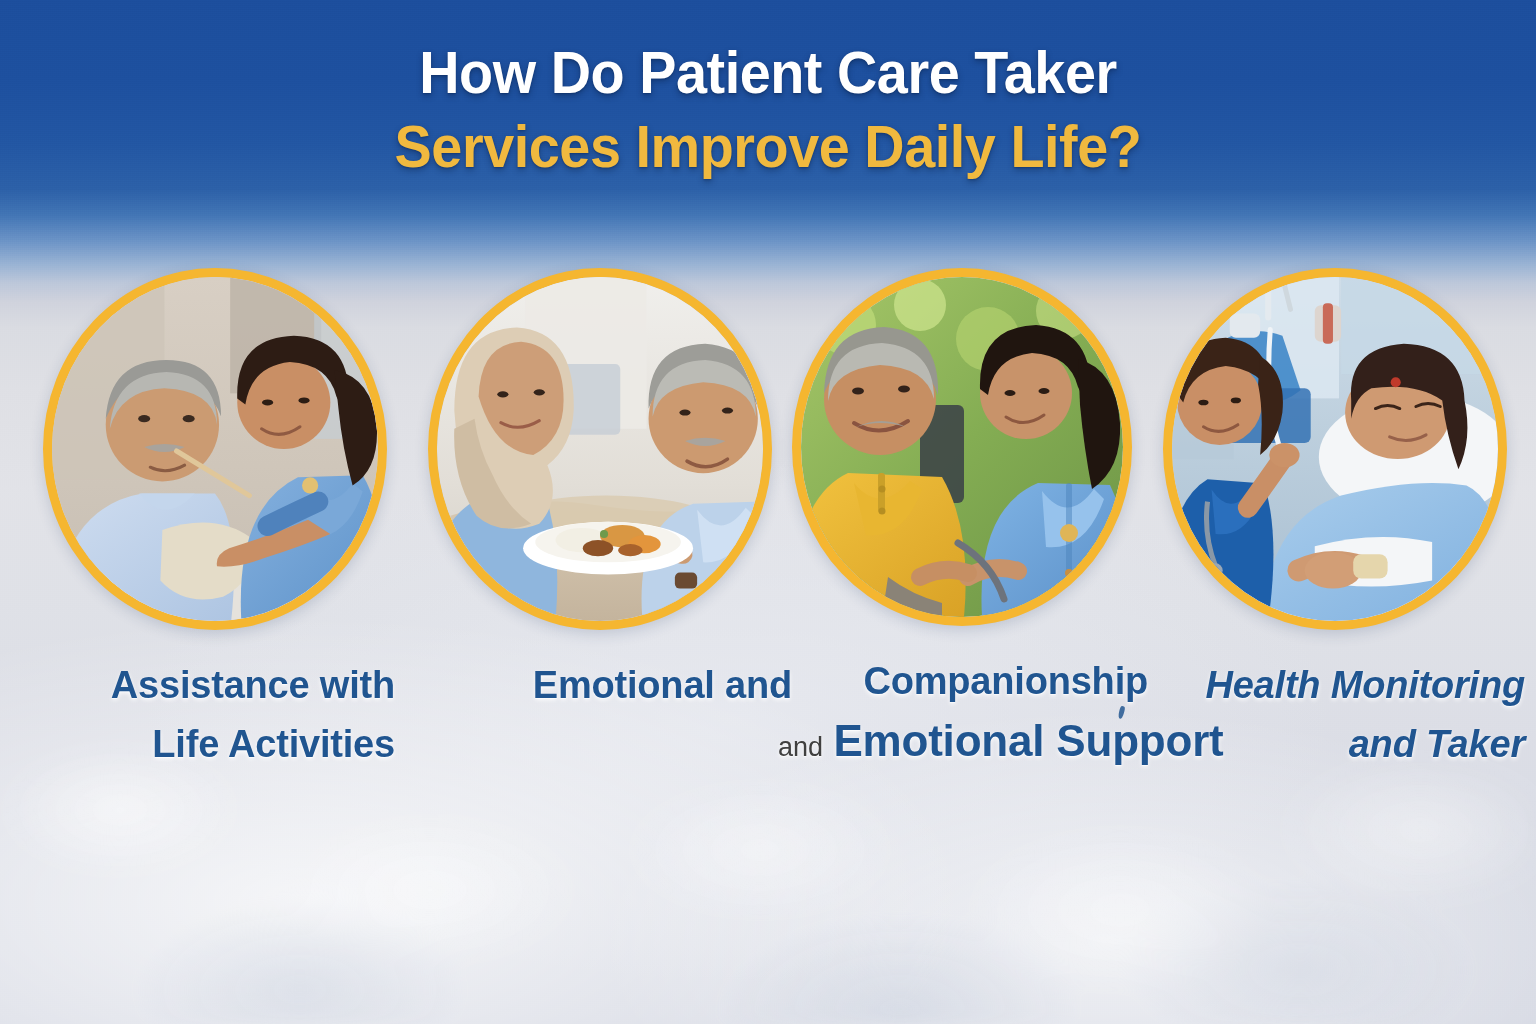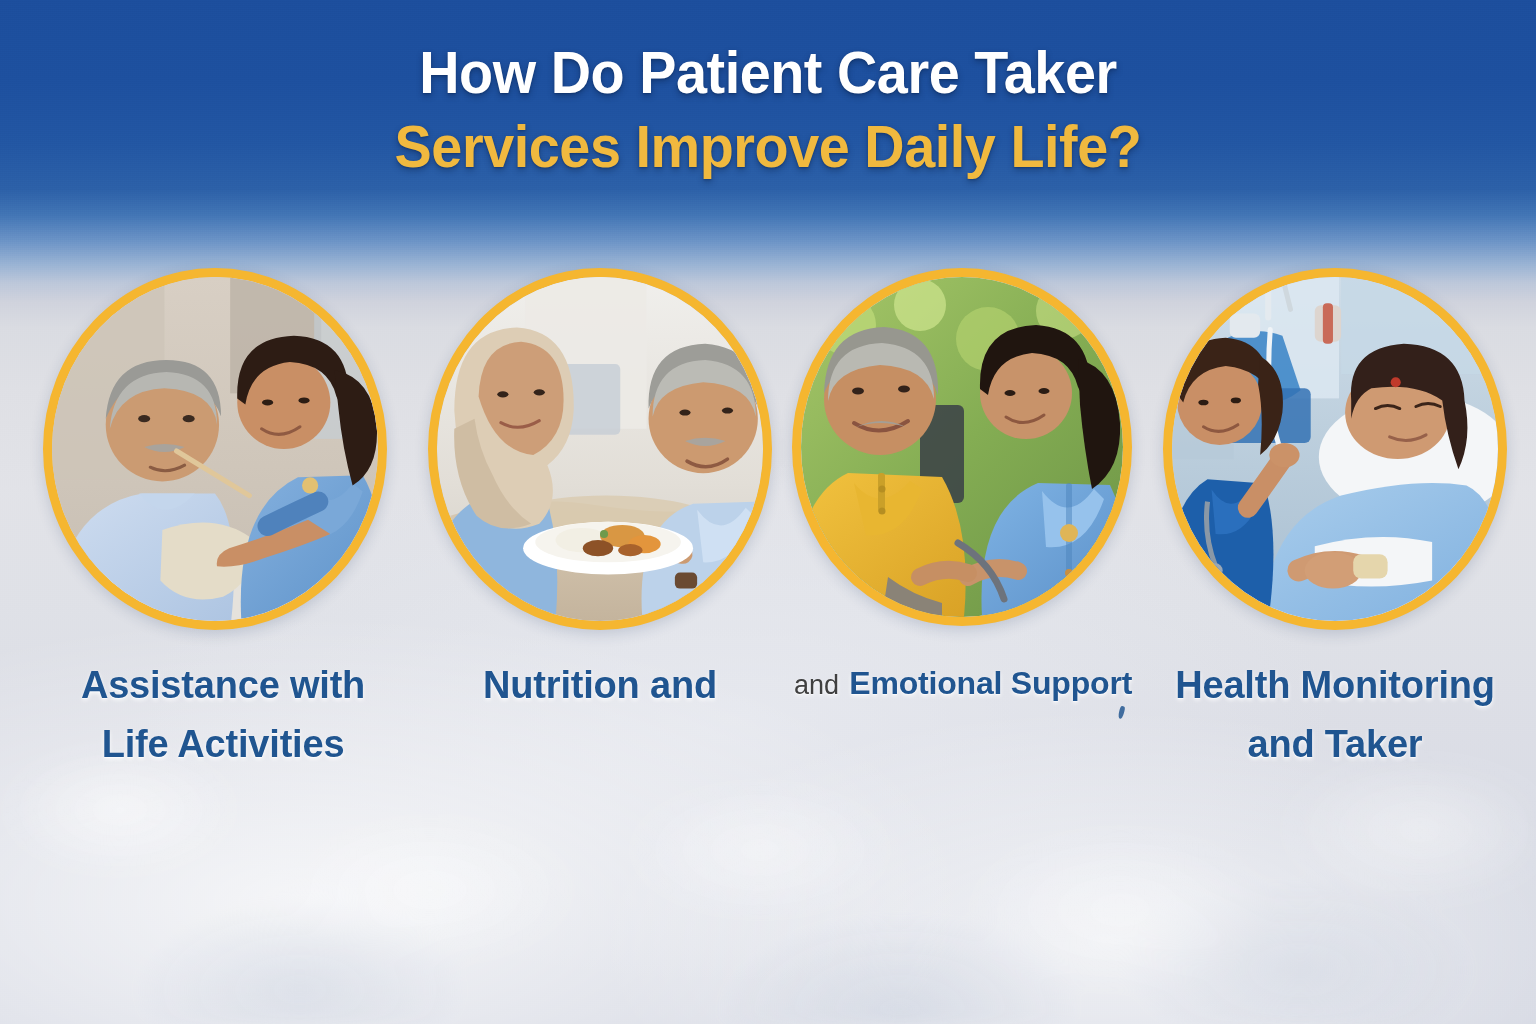--- a/index.html
+++ b/index.html
@@ -116,21 +116,21 @@
     height: 1024px;
     z-index: 4;
   }
   .card {
     position: absolute;
     top: 268px;
   }
   .card-1 { left: 43px;   width: 344px; }
   .card-2 { left: 428px;  width: 344px; }
   .card-3 { left: 792px;  width: 340px; }
-  .card-4 { left: 1163px; width: 344px; }
+  .card-4 { left: 1163px; width: 344px; font-style: italic; }
 
   .photo-ring {
     position: relative;
     width: 100%;
     padding-top: 100%;
     border-radius: 50%;
     border: 9px solid #f5b630;
     box-sizing: border-box;
     overflow: hidden;
     background: #cfd3da;
@@ -140,21 +140,21 @@
     position: absolute;
     top: 0; left: 0; right: 0; bottom: 0;
     border-radius: 50%;
     overflow: hidden;
   }
   .photo-svg { display: block; width: 100%; height: 100%; }
 
   
   .caption {
     margin-top: 26px;
-    text-align: center;
+    text-align: right;
     color: #205590;
     font-family: "Liberation Sans Narrow", "Liberation Sans", sans-serif;
     font-weight: bold;
     font-size: 38px;
     line-height: 59px;
     letter-spacing: -0.2px;
     text-shadow: 0 2px 4px rgba(255,255,255,0.85), 0 1px 0 rgba(255,255,255,0.6);
     white-space: nowrap;
   }
   .caption .cap-line { display: block; }
@@ -162,21 +162,21 @@
   .card-2 .caption { width: 384px; margin-left: -20px; }
   .card-3 .caption { width: 370px; margin-left: -14px; }
   .card-4 .caption { width: 380px; margin-left: -18px; }
 
   .cap-small {
     font-size: 27px;
     font-weight: normal;
     color: #404040;
     letter-spacing: 0;
   }
-  .cap-mid { font-size: 32px; }
+  .cap-mid { font-size: 44px; }
 
   .artifact-tick {
     position: absolute;
     left: 1119px;
     top: 706px;
     width: 5px;
     height: 13px;
     background: #2f5f96;
     border-radius: 40% 40% 60% 60%;
     transform: rotate(14deg);
@@ -313,21 +313,21 @@
             <ellipse cx="214" cy="264" rx="16" ry="9" fill="#e3953c"></ellipse>
             <ellipse cx="168" cy="268" rx="15" ry="8" fill="#8d5227"></ellipse>
             <ellipse cx="200" cy="270" rx="12" ry="6" fill="#a8622c"></ellipse>
             <circle cx="174" cy="254" r="4" fill="#6f9a4c"></circle>
 
             <rect x="244" y="292" width="22" height="16" rx="5" fill="#6a4a32"></rect>
           </svg>
         </div>
       </div>
       <div class="caption">
-        <span class="cap-line">Nutrition and</span>
+        <span class="cap-line">Emotional and</span>
       </div>
     </div>
 
     <div class="card card-3">
       <div class="photo-ring">
         <div class="photo-inner">
           <svg class="photo-svg" viewBox="0 0 340 340" preserveAspectRatio="xMidYMid slice">
             <defs>
               <linearGradient id="p3bg" x1="0" y1="0" x2="1" y2="1">
                 <stop offset="0" stop-color="#a8c86a"></stop>
@@ -379,20 +379,21 @@
             <path d="M214 140 Q232 152 252 138" stroke="#8d5840" stroke-width="3" fill="none" stroke-linecap="round"></path>
 
             <path d="M176 300 Q200 286 226 294" stroke="#c8936a" stroke-width="18" stroke-linecap="round" fill="none"></path>
             <path d="M128 300 Q152 288 176 296" stroke="#c68f63" stroke-width="18" stroke-linecap="round" fill="none"></path>
             <path d="M166 266 Q200 286 212 322" stroke="#6d737c" stroke-width="7" fill="none" stroke-linecap="round"></path>
             <path d="M96 300 Q120 318 150 326 L150 340 L90 340 Z" fill="#8a8377"></path>
           </svg>
         </div>
       </div>
       <div class="caption">
+        <span class="cap-line">Companionship</span>
         <span class="cap-line"><span class="cap-small">and</span> <span class="cap-mid">Emotional Support</span></span>
       </div>
     </div>
 
     <div class="card card-4">
       <div class="photo-ring">
         <div class="photo-inner">
           <svg class="photo-svg" viewBox="0 0 340 340" preserveAspectRatio="xMidYMid slice">
             <defs>
               <linearGradient id="p4bg" x1="0" y1="0" x2="0" y2="1">

